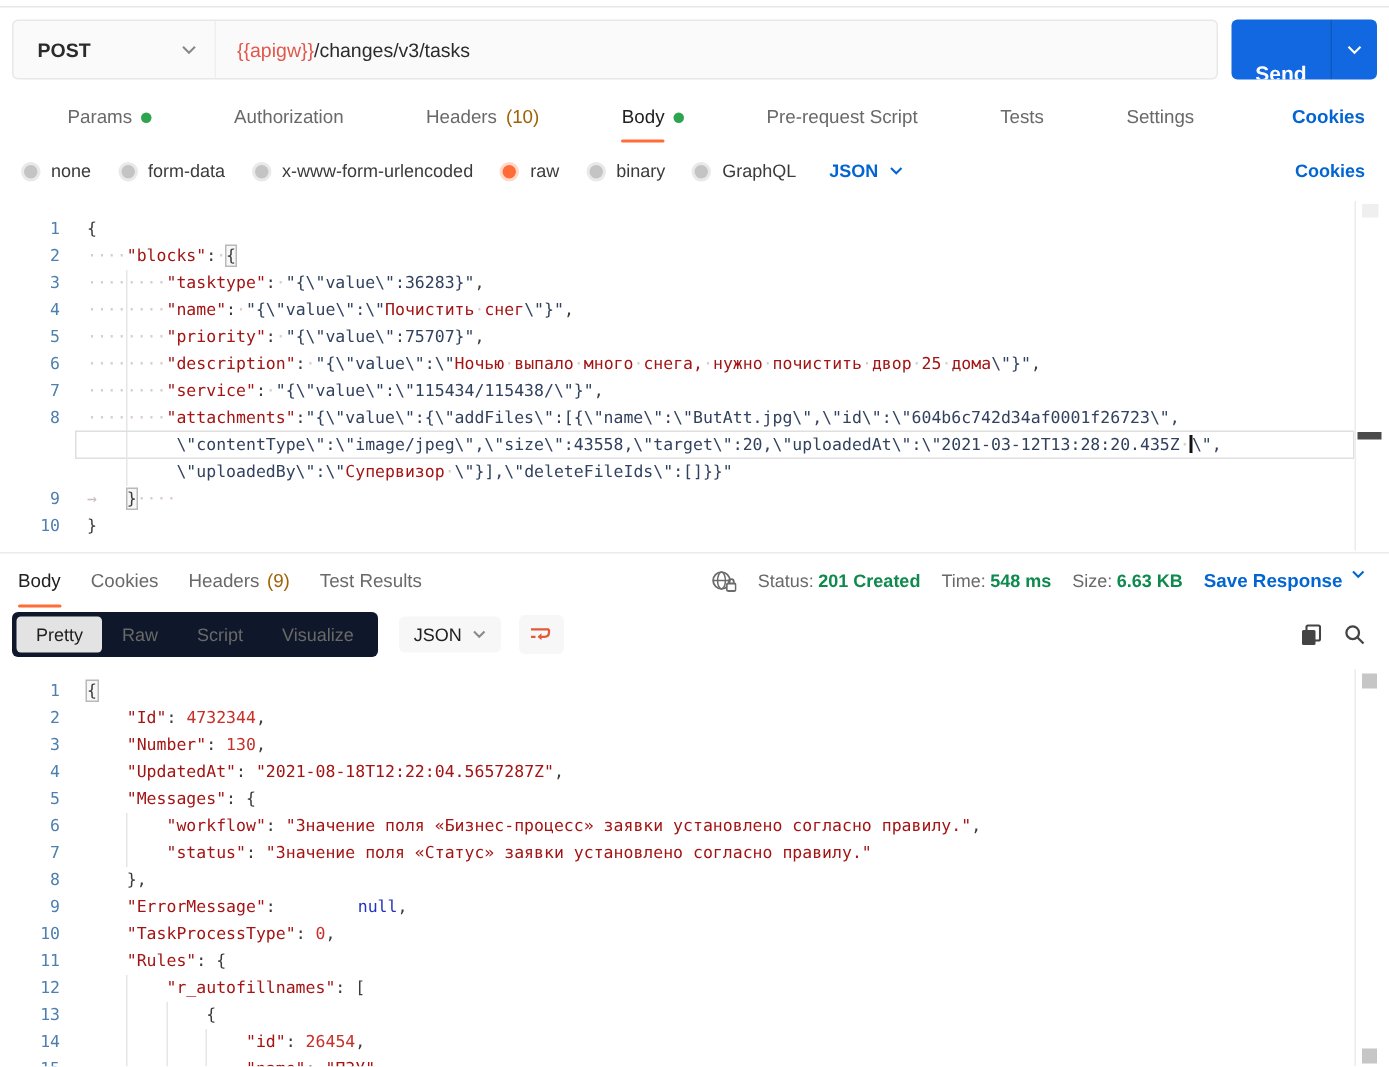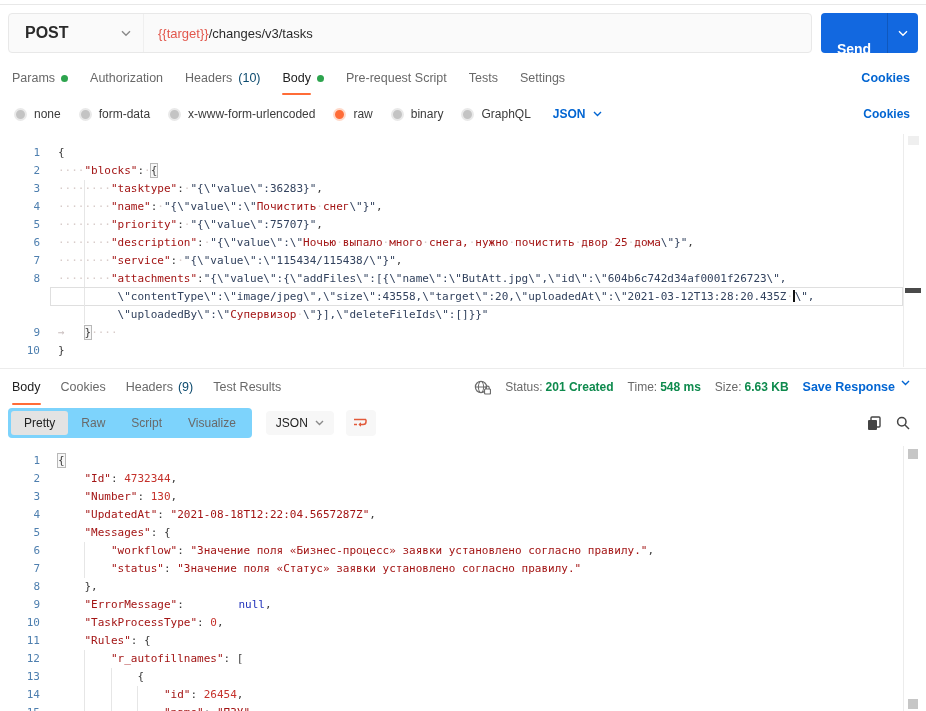--- a/index.html
+++ b/index.html
@@ -5,37 +5,37 @@
   html,body{margin:0;padding:0;background:#fff;}
   .app{position:relative;width:926px;height:711px;overflow:hidden;background:#fff;
        font-family:"Liberation Sans",sans-serif;color:#212121;}
   .topline{position:absolute;top:4px;left:0;right:0;height:1px;background:#e8e8e8;}
 
   
   .url-row{position:absolute;top:13px;left:8px;right:8px;height:40px;display:flex;}
   .req-box{flex:1;display:flex;background:#fafafa;border:1px solid #e8e8e8;border-radius:4px;margin-right:9px;}
   .method{width:106px;display:flex;align-items:center;justify-content:space-between;
           padding:0 12px 0 16px;border-right:1px solid #efefef;cursor:pointer;}
-  .method .lbl{font-size:16px;font-weight:700;color:#2b2b2b;}
+  .method .lbl{font-size:13px;font-weight:700;color:#2b2b2b;}
   .chev{color:#8a8a8a;display:inline-flex;}
   .url{flex:1;display:flex;align-items:center;padding-left:14px;font-size:13px;white-space:nowrap;overflow:hidden;}
   .url-var{color:#e2574c;}
   .url-path{color:#2b2b2b;}
   .send-btn{width:97px;display:flex;border-radius:4px;overflow:hidden;background:#1268e0;cursor:pointer;}
   .send-main{flex:1;display:flex;align-items:center;justify-content:center;color:#fff;font-size:14px;font-weight:700;margin-top:32px;}
   .send-caret{width:30px;display:flex;align-items:center;justify-content:center;color:#fff;border-left:1px solid rgba(0,0,0,.15);}
 
   
   .tabs-row{position:absolute;top:62px;left:12px;right:16px;height:32px;display:flex;align-items:center;
             gap:22px;font-size:12.5px;color:#696969;}
-  .tab{position:relative;padding:9px 0;cursor:pointer;display:flex;align-items:center;gap:6px;white-space:nowrap;}
+  .tab{position:relative;padding:9px 0;cursor:pointer;display:flex;align-items:center;gap:6px;white-space:nowrap;margin-left:33px;}
   .tab.active{color:#212121;}
   .tab.active::after{content:'';position:absolute;left:-1px;right:13px;bottom:-1px;height:2px;background:#ff6c37;border-radius:2px;}
   .dot{width:7px;height:7px;border-radius:50%;background:#2da44e;display:inline-block;}
-  .count{color:#0c4a6e;}
+  .count{color:#a16207;}
   .cookies-link{margin-left:auto;color:#0265d2;font-weight:600;cursor:pointer;}
 
   
   .radio-row{position:absolute;top:101px;left:14px;right:16px;height:26px;display:flex;align-items:center;
              gap:18px;font-size:12px;color:#3b3b3b;}
   .radio{display:flex;align-items:center;gap:7px;cursor:pointer;}
   .rdot{width:9px;height:9px;border-radius:50%;background:#c4c4c4;border:2px solid #e9e9e9;}
   .radio.sel .rdot{background:#ff6c37;border-color:#ffd9c9;}
   .json-select{color:#0265d2;font-weight:600;display:flex;align-items:center;gap:7px;margin-left:4px;cursor:pointer;}
   .beautify{margin-left:auto;color:#0265d2;font-weight:600;cursor:pointer;}
@@ -77,21 +77,21 @@
   .rtab{position:relative;height:100%;display:flex;align-items:center;gap:5px;cursor:pointer;white-space:nowrap;}
   .rtab.active{color:#212121;}
   .rtab.active::after{content:'';position:absolute;left:0;right:0;bottom:0;height:2px;background:#ff6c37;border-radius:2px;}
   .meta-right{margin-left:auto;display:flex;align-items:center;gap:14px;font-size:12px;}
   .meta-pair{white-space:nowrap;color:#696969;}
   .meta-pair b{color:#0e8a4d;font-weight:600;margin-left:3px;}
   .save-resp{color:#0265d2;font-weight:700;display:flex;align-items:flex-start;gap:6px;cursor:pointer;font-size:12.5px;}
 
   
   .resp-toolbar{position:absolute;top:406px;left:8px;right:16px;height:34px;display:flex;align-items:center;font-size:12px;}
-  .views{display:flex;background:#7dd3fc;border-radius:4px;padding:3px;}
+  .views{display:flex;background:#0f172a;border-radius:4px;padding:3px;}
   .view{padding:5px 13px;color:#696969;border-radius:3px;cursor:pointer;}
   .view.active{background:#e3e3e3;color:#212121;}
   .lang{margin-left:14px;background:#f7f7f7;border-radius:4px;padding:5px 10px;display:flex;align-items:center;gap:7px;color:#212121;cursor:pointer;}
   .wrapbtn{margin-left:12px;background:#f7f7f7;border-radius:4px;width:30px;height:26px;display:flex;align-items:center;justify-content:center;cursor:pointer;}
   .tool-icons{margin-left:auto;display:flex;align-items:center;gap:15px;color:#444;}
   .tool-icons > span{cursor:pointer;display:inline-flex;}
   .globe{display:inline-flex;color:#6b6b6b;}
 </style>
 </head>
 <body>
@@ -103,21 +103,21 @@
     <div class="req-box">
       <div class="method">
         <span class="lbl">POST</span>
         <span class="chev">
           <svg width="10" height="7" viewBox="0 0 10 7">
               <path d="M1 1.2l4 4 4-4" fill="none" stroke="currentColor" stroke-width="1.4"></path>
             </svg>
         </span>
       </div>
       <div class="url">
-        <span class="url-var">{{target}}</span>
+        <span class="url-var">{{apigw}}</span>
           <span class="url-path">/changes/v3/tasks</span>
       </div>
     </div>
     <div class="send-btn">
       <div class="send-main">Send</div>
       <div class="send-caret">
         <span class="chev" style="color:#fff">
           <svg width="10" height="7" viewBox="0 0 10 7">
               <path d="M1 1.2l4 4 4-4" fill="none" stroke="currentColor" stroke-width="1.4"></path>
             </svg>

